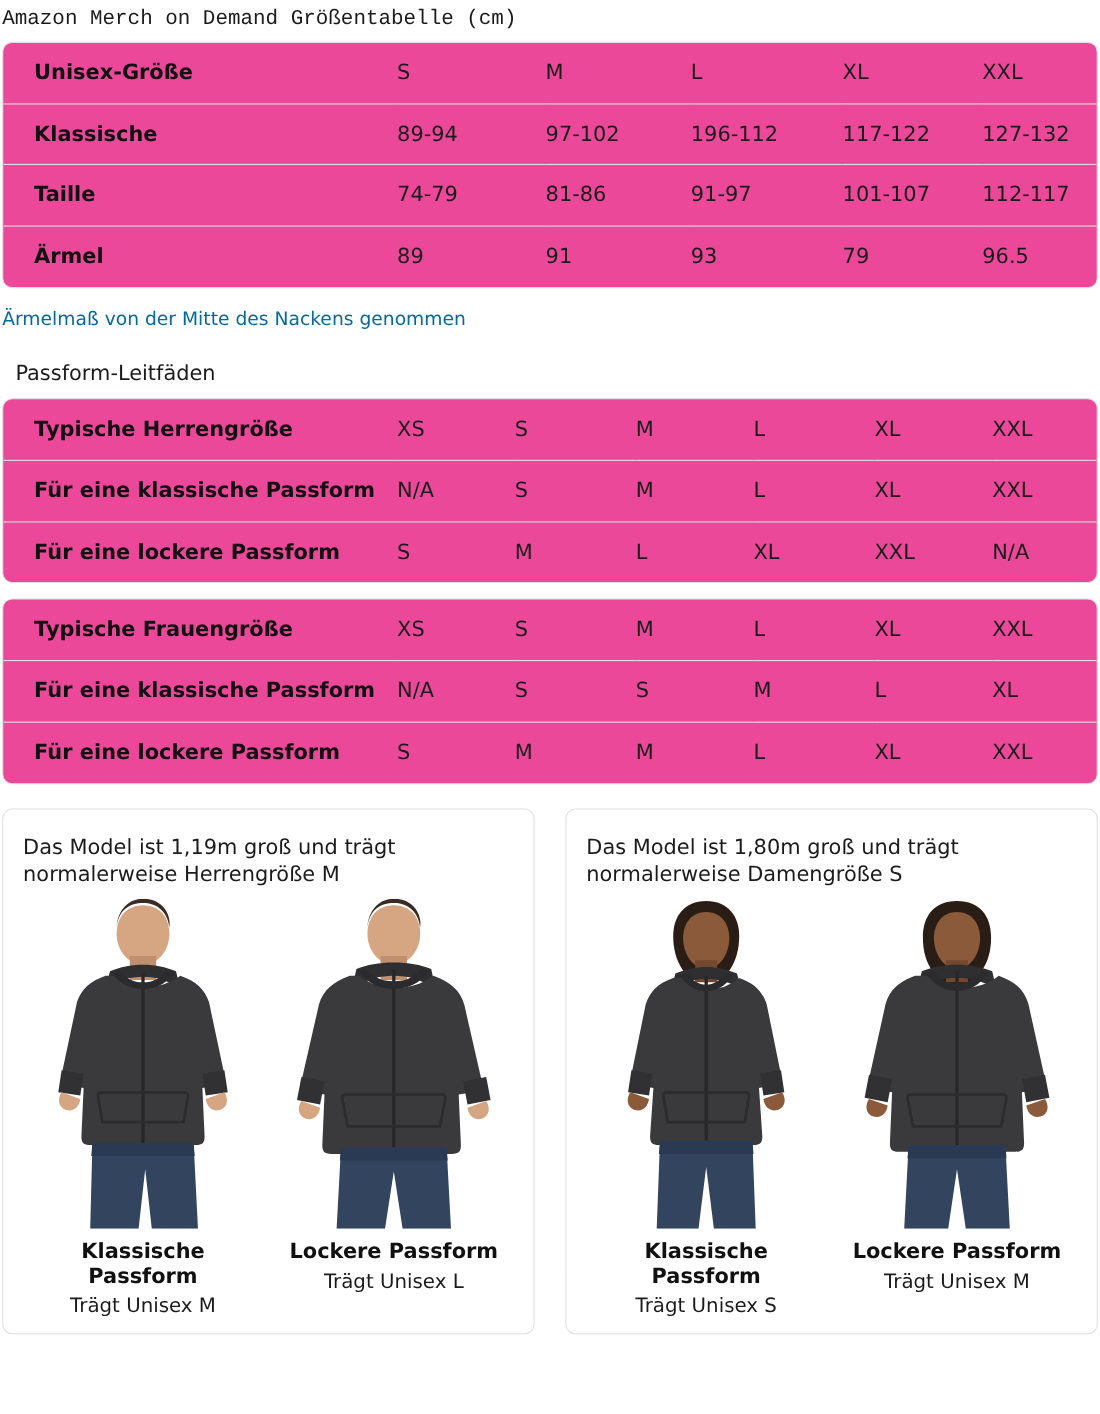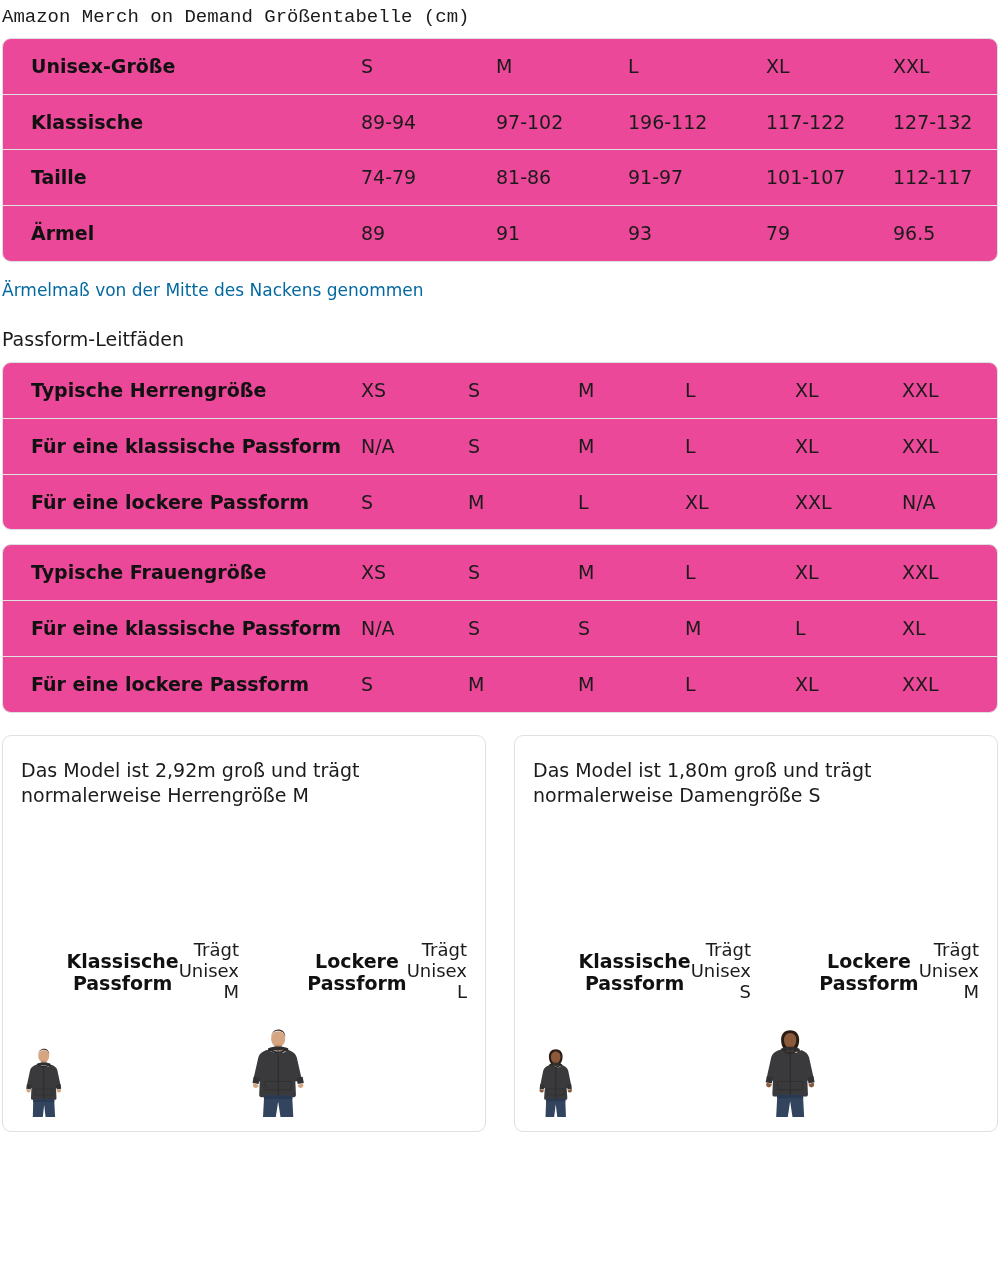--- a/index.html
+++ b/index.html
@@ -80,21 +80,21 @@
   .fit-table td.rowhead { padding-left: 24px; }
 
   .note {
     font-size: 17px;
     color: #0369a1;
     padding: 18px 4px 10px 2px;
   }
   .section-label {
     font-size: 19px;
     color: #1b1b1b;
-    padding: 18px 0 12px 2px;
+    padding: 18px 0 12px 14px;
   }
   .gap-12 { height: 14px; }
 
   
   .models {
     display: flex;
     gap: 28px;
     margin-top: 22px;
     padding: 0 2px;
   }
@@ -112,20 +112,21 @@
     color: #1b1b1b;
     margin-bottom: 8px;
   }
   .model-pair {
     display: flex;
     gap: 10px;
   }
   .model-col {
     flex: 1 1 0;
     display: flex;
+    flex-direction: column;
     align-items: center;
   }
   .fig {
     width: 100%;
     height: 300px;
     position: relative;
   }
   .fig svg { display: block; width: 100%; height: 100%; }
   .fit-name {
     font-size: 19px;
@@ -257,21 +258,21 @@
           <td class="cell">XL</td>
           <td class="cell">XXL</td>
         </tr>
       </tbody>
     </table>
   </div>
 
   <div class="models">
 
     <div class="model-card">
-      <div class="model-caption">Das Model ist 2,92m groß und trägt normalerweise Herrengröße M</div>
+      <div class="model-caption">Das Model ist 1,19m groß und trägt normalerweise Herrengröße M</div>
       <div class="model-pair">
 
         <div class="model-col">
           <div class="fig">
             <svg viewBox="0 0 200 300" preserveAspectRatio="xMidYMax meet">
 
               <path d="M100 6 c-15 0 -24 11 -24 26 c0 14 10 28 24 28 c14 0 24 -14 24 -28 c0 -15 -9 -26 -24 -26 z" fill="#d6a582"></path>
               <path d="M76 26 c2 -16 12 -22 24 -22 c12 0 22 7 24 22 c1 -6 -1 -14 -6 -19 c-5 -5 -11 -7 -18 -7 c-13 0 -23 10 -24 26 z" fill="#3b2b22"></path>
 
               <path d="M88 52 h24 v22 h-24 z" fill="#c08f6d"></path>

